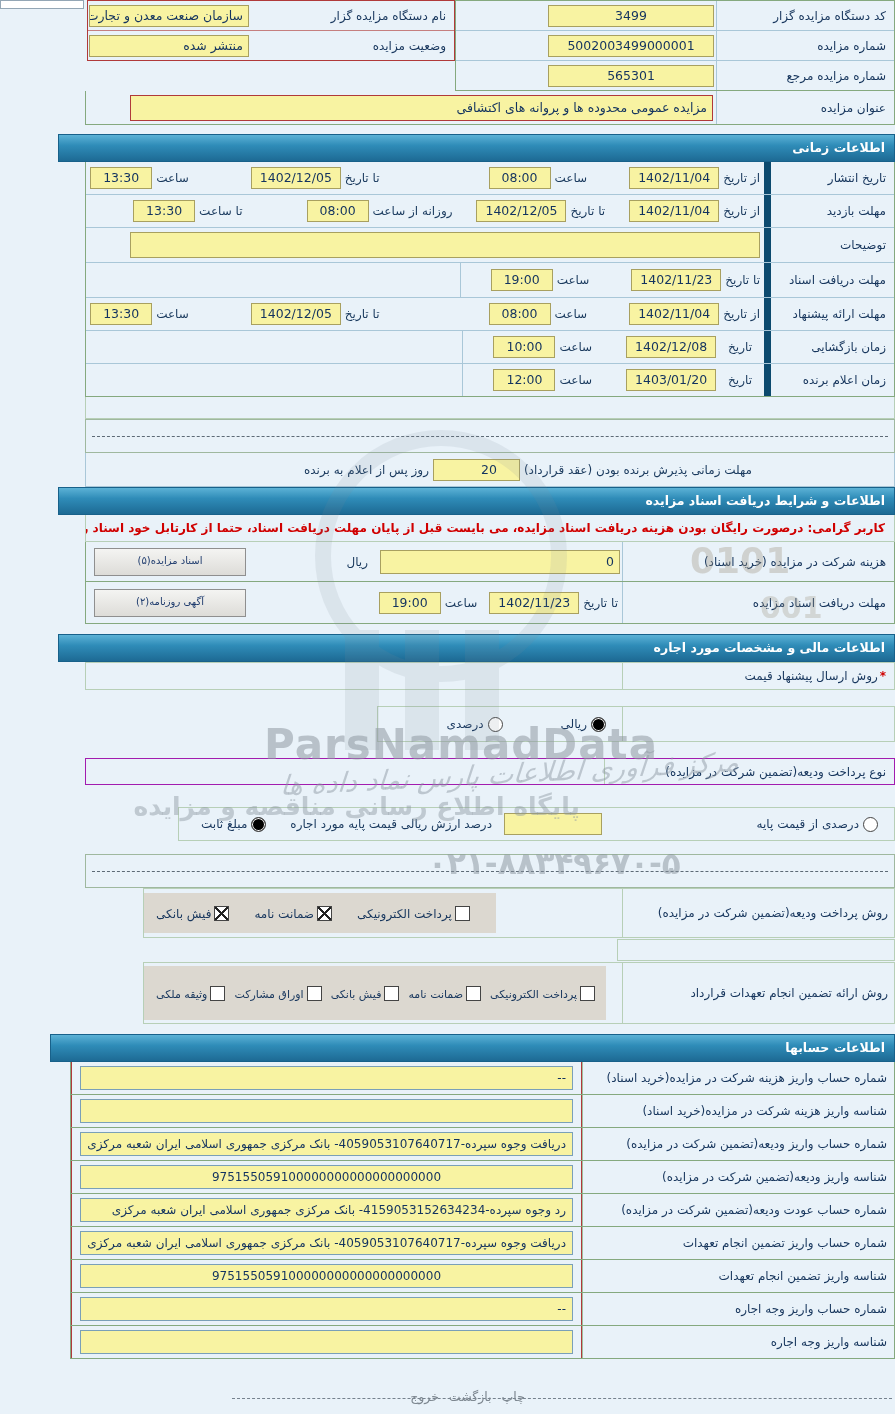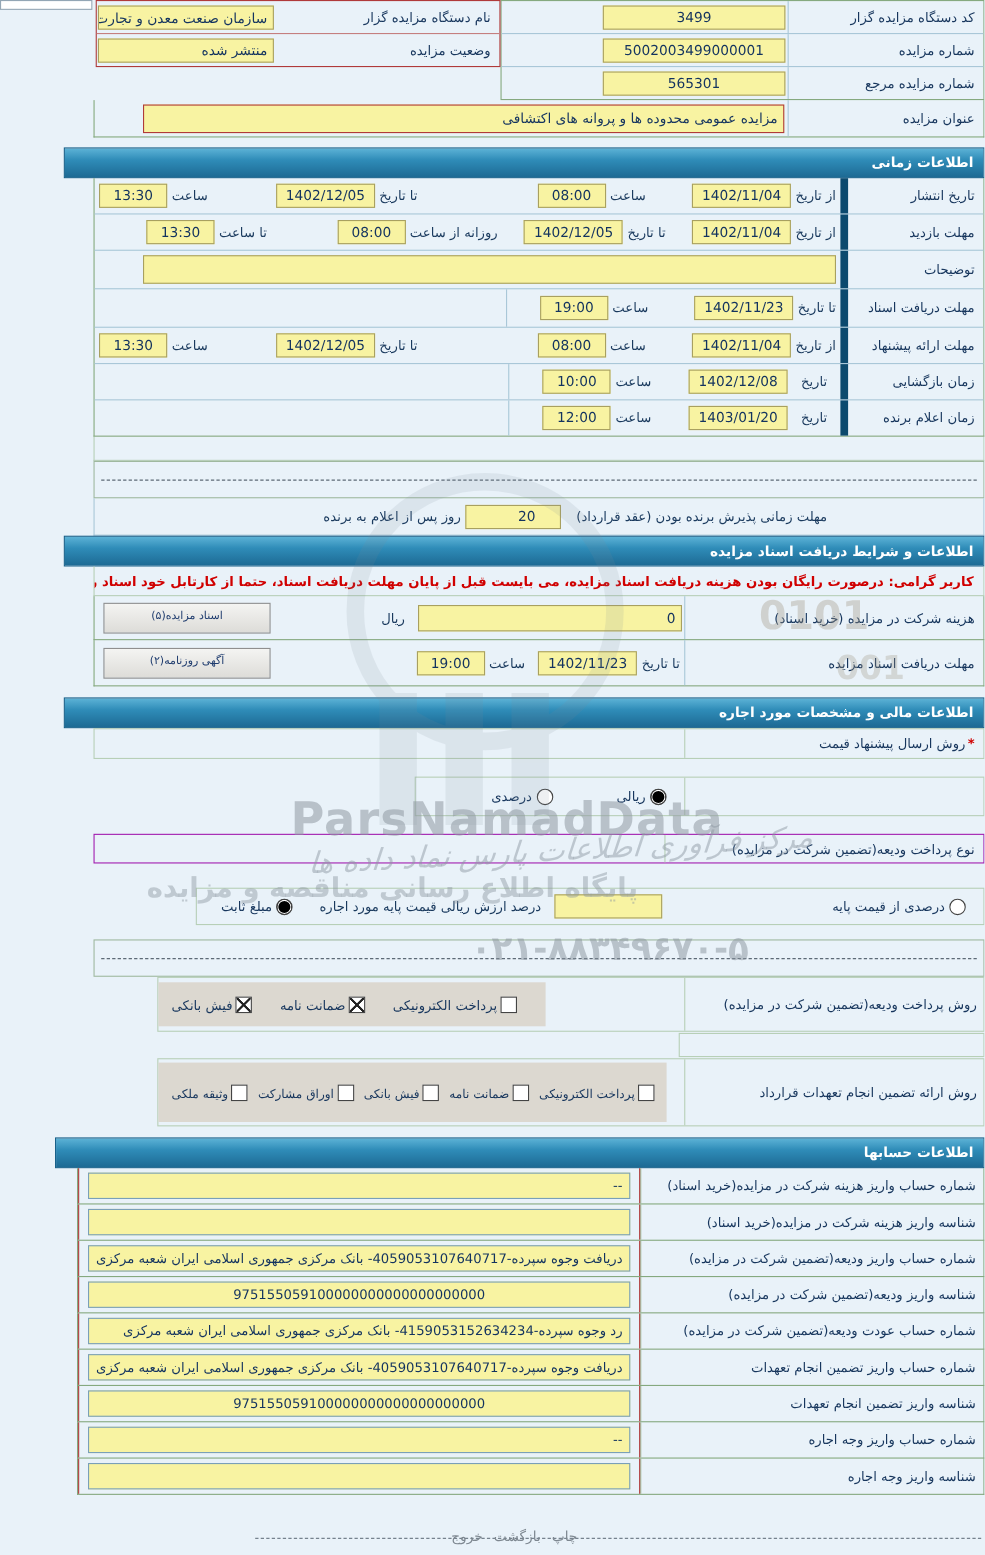--- a/index.html
+++ b/index.html
@@ -52,21 +52,21 @@
         align-self:stretch;display:flex;align-items:center;}
   .m8{margin-right:8px;} .m20{margin-right:20px;} .m30{margin-right:30px;} .m38{margin-right:38px;}
   .m42{margin-right:60px;} .m58{margin-right:58px;} .m105{margin-right:105px;}
   .notes-inp{flex:1;margin:4px 4px 4px 44px;height:24px;line-height:24px;}
   .emptyrow{width:810px;height:22px;border:1px solid #b7cfb7;border-top:none;box-sizing:border-box;}
   .dashrow{width:810px;height:34px;border:1px solid #9fb89f;box-sizing:border-box;
            display:flex;align-items:center;}
   .dash{flex:1;border-top:1px dashed #5d6a76;margin:0 6px;}
   .acceptrow{width:810px;height:34px;border:1px solid #a9c7d8;border-top:none;box-sizing:border-box;
              display:flex;align-items:center;padding-right:138px;}
-  .acceptrow .inp{width:50px;margin-right:10px;padding-left:30px;}
+  .acceptrow .inp{width:50px;padding-left:30px;}
   
   .notice{width:810px;height:27px;line-height:27px;border:1px solid #b7cfb7;border-top:none;
           box-sizing:border-box;padding:0 9px;color:#d00000;font-weight:bold;font-size:12px;
           text-align:right;white-space:nowrap;overflow:hidden;}
   .frow{width:810px;border:1px solid #85a97f;border-top:none;display:flex;align-items:center;
         height:40px;box-sizing:border-box;}
   .flbl{width:272px;padding-right:8px;box-sizing:border-box;border-left:1px solid #a9c7d8;
         align-self:stretch;display:flex;align-items:center;}
   .fee-inp{width:228px;height:22px;line-height:22px;margin-right:2px;}
   .frow .btn{margin-right:auto;margin-left:8px;}

